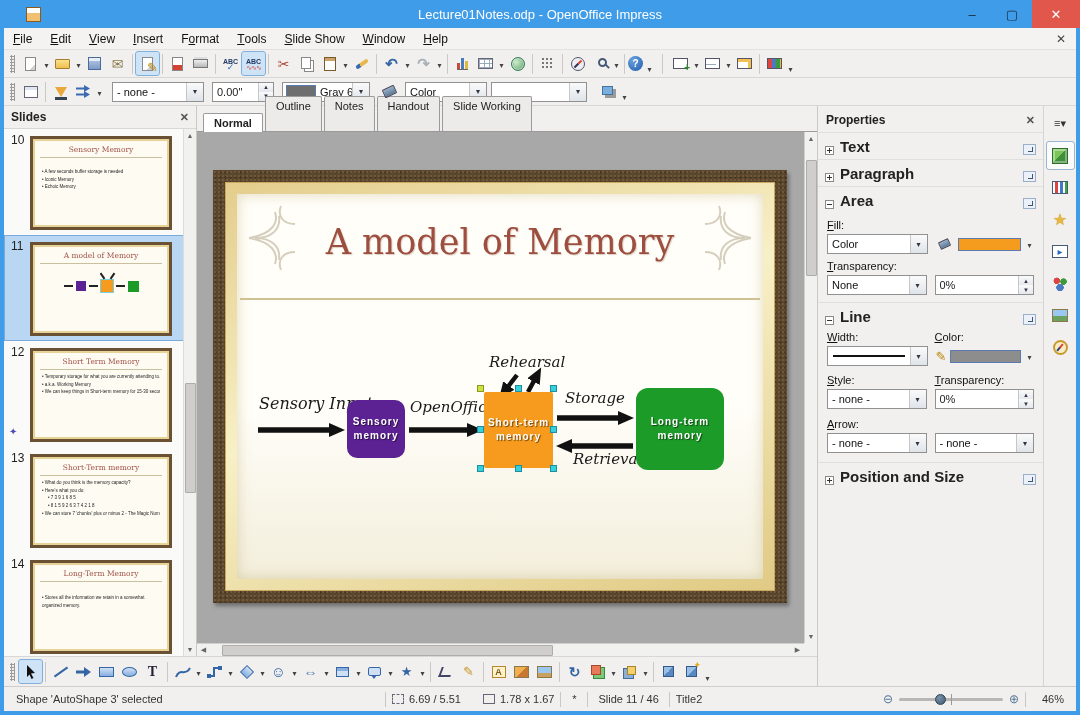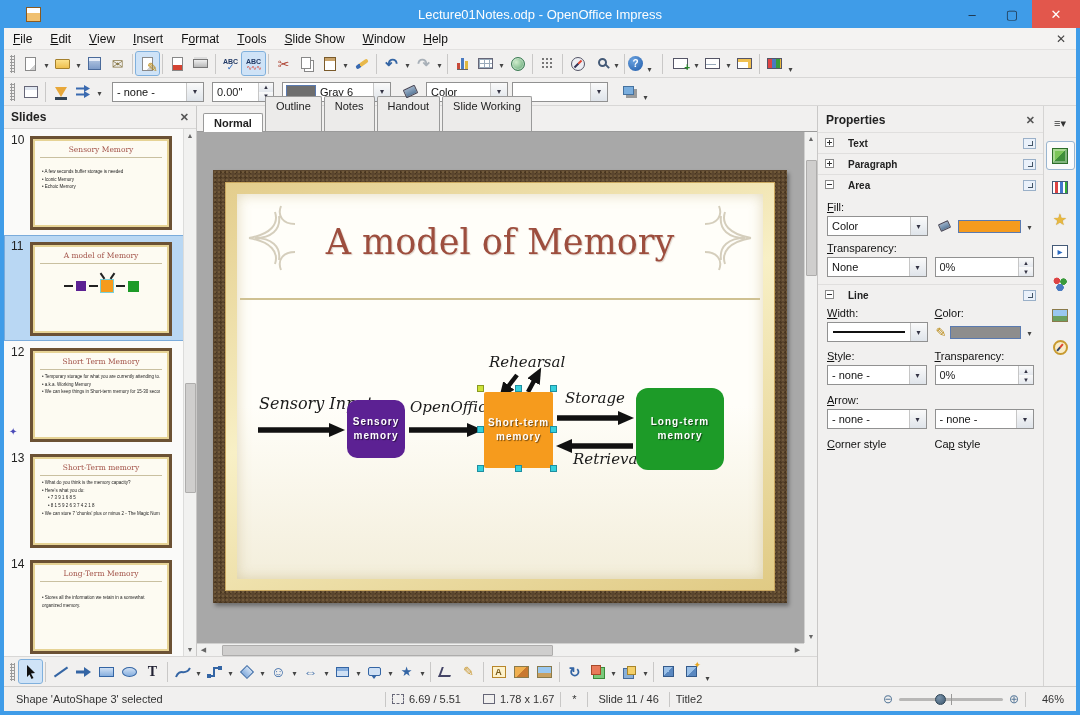--- a/index.html
+++ b/index.html
@@ -134,21 +134,21 @@
   .memobox { position:absolute; color:#fff; font-weight:bold; font-size:10px; line-height:1.4; letter-spacing:1px; display:flex; align-items:center; justify-content:center; text-align:center; text-shadow:1px 1px 1px rgba(0,0,0,.55); }
   .flowlab { position:absolute; font-family:"DejaVu Serif",serif; font-style:italic; font-size:15px; color:#1a1a1a; white-space:nowrap; }
   .handle { position:absolute; width:7px; height:7px; background:#35d0dc; border:1px solid #1f8fa0; }
   .handle.yg { background:#cde23a; border-color:#8a9a20; }
 
   
   .rightcol { flex:1; display:flex; border-left:1px solid #c9c8c7; background:#f1f0ef; min-width:0; }
   .props { flex:1; display:flex; flex-direction:column; min-width:0; padding-top:2px; }
   .p-title { height:24px; display:flex; align-items:center; padding:0 8px; font-weight:bold; font-size:12px; color:#222; }
   .p-title .x { margin-left:auto; color:#555; font-size:11px; }
-  .phead { display:flex; align-items:flex-start; gap:14px; padding:5px 7px 4px; border-top:1px solid #e0dfde; font-weight:bold; font-size:10px; color:#222; }
+  .phead { display:flex; align-items:flex-end; gap:6px; padding:5px 7px 4px; border-top:1px solid #e0dfde; font-weight:bold; font-size:15px; color:#222; }
   .pm { width:9px; height:9px; border:1px solid #8a8a8a; background:#fff; position:relative; flex:none; }
   .pm::before, .pm.minus::before { content:""; position:absolute; left:1px; right:1px; top:3px; height:1px; background:#333; }
   .pm.plus::after { content:""; position:absolute; top:1px; bottom:1px; left:3px; width:1px; background:#333; }
   .launch { margin-left:auto; width:13px; height:11px; border:1px solid #9ab0c8; background:#eaf1fa; position:relative; flex:none; }
   .launch::after { content:""; position:absolute; right:2px; bottom:2px; width:4px; height:4px; border-right:1px solid #456; border-bottom:1px solid #456; }
   .plabel { font-size:11px; margin:6px 9px 3px; color:#111; }
   .prow { display:flex; gap:8px; margin:0 9px; align-items:center; }
   .prow > * { min-width:0; }
   .half { flex:1; }
   .pgrid { display:flex; gap:8px; margin:0 9px; }
@@ -371,21 +371,21 @@
         </div>
       <span style="width:8px;"></span>
       <div class="spin" style="width:62px;">
           <span class="sv">0.00"</span>
           <span class="arr">
             <i>▲</i>
             <i>▼</i>
           </span>
         </div>
       <span style="width:8px;"></span>
-      <div class="sel" style="width:109px;">
+      <div class="sel" style="width:88px;">
           <span class="swatch" style="width:30px;background:#6e6e6e;margin-left:3px;"></span>
           <span class="sv">Gray 6</span>
           <span class="db"></span>
         </div>
       <span style="width:8px;"></span>
       <span class="ico">
           <span class="i-can"></span>
         </span>
       <span style="width:4px;"></span>
       <div class="sel" style="width:82px;">
@@ -752,26 +752,27 @@
           <div class="pgrid">
             <div class="sel">
                 <span class="sv">- none -</span>
                 <span class="db"></span>
               </div>
             <div class="sel">
                 <span class="sv">- none -</span>
                 <span class="db"></span>
               </div>
           </div>
-          <div class="pgrid">
-            <div class="plabel" style="margin:9px 0 3px;"><u>C</u>orner style</div>
-            <div class="plabel" style="margin:9px 0 3px;">Ca<u>p</u> style</div>
-          </div>
           <div style="height:9px;"></div>
 
+          <div class="phead">
+            <span class="pm plus"></span>
+            <span>Position and Size</span>
+            <span class="launch"></span>
+          </div>
         </div>
 
         <div class="tabstrip">
           <span class="stab t-menu">≡▾</span>
           <span class="stab active">
               <span class="t-cube"></span>
             </span>
           <span class="stab">
               <span class="t-master"></span>
             </span>

